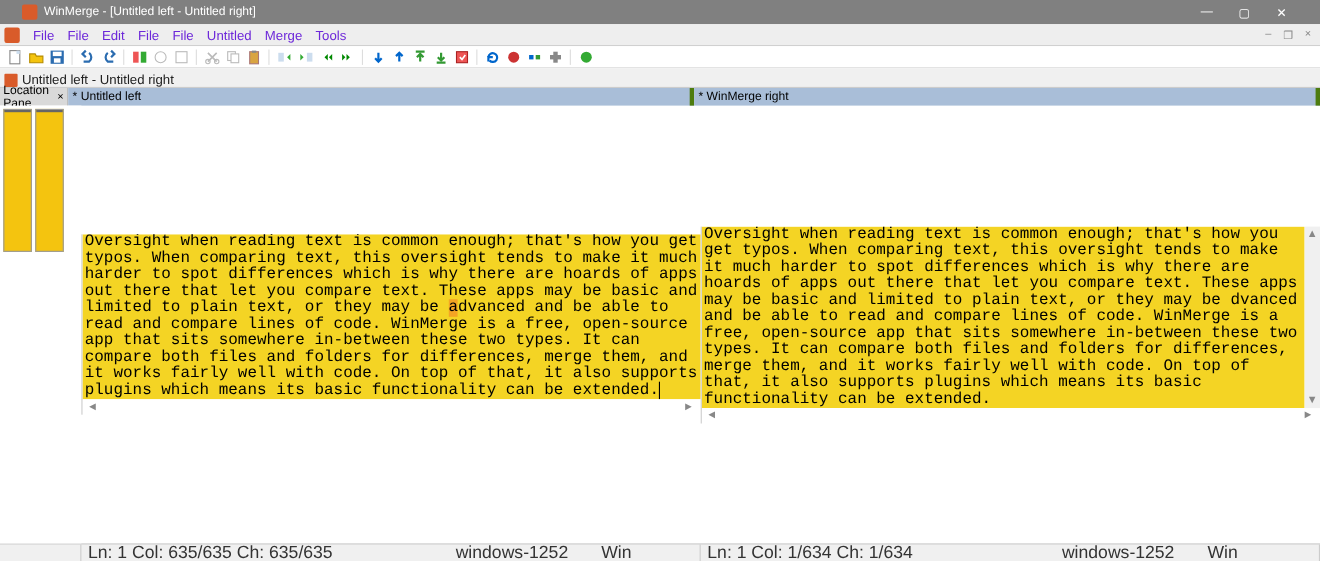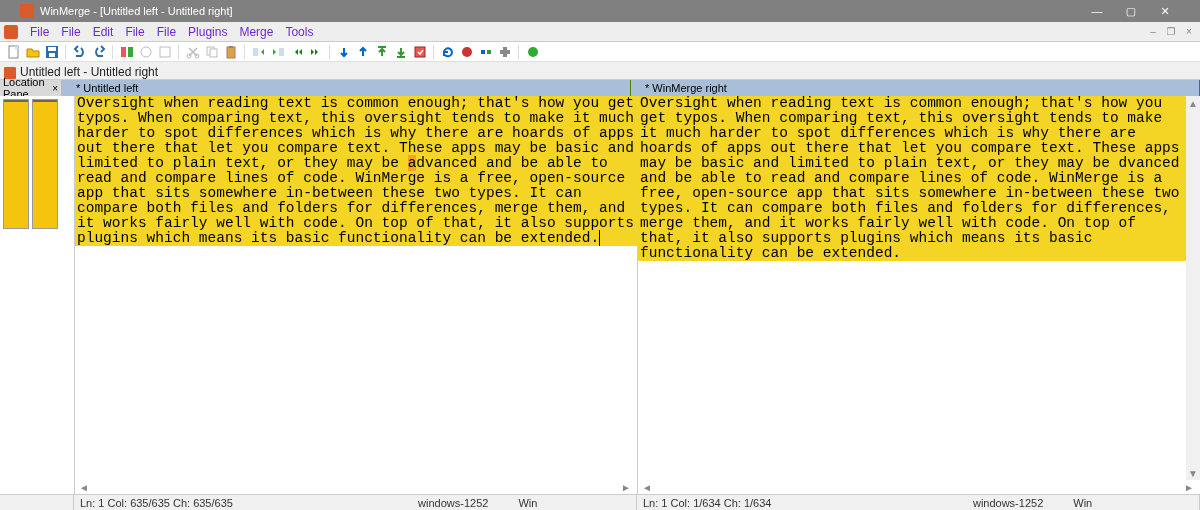--- a/index.html
+++ b/index.html
@@ -16,37 +16,37 @@
   .menubar .mdi-btn { width: 14px; height: 14px; display:flex; align-items:center; justify-content:center; color:#888; font-size:10px; cursor:pointer; margin-left:4px;}
   .toolbar { height: 20px; background: #fff; border-bottom: 1px solid #e0e0e0; display: flex; align-items: center; padding: 2px 6px; gap: 4px; }
   .tbtn { width: 15px; height: 15px; display: inline-flex; align-items: center; justify-content: center; cursor: pointer; }
   .tsep { width: 1px; height: 14px; background: #ddd; margin: 0 2px; }
   .doctab-row { height: 18px; background: #f0f0f0; display: flex; align-items: flex-end; border-bottom: 1px solid #ccc; }
   .doctab-row .doc-icon { width: 12px; height: 12px; background: #d95b2a; border-radius: 1px; margin: 0 4px; display:inline-block;}
   .doctab-row .doc-label { font-size: 12px; color: #222; padding-right: 6px; }
   .header-row { height: 16px; display: flex; }
   .header-row .loc-head { width: 62px; background: #d9d9d9; font-size: 11px; padding: 1px 3px; border-right: 1px solid #bbb; display:flex; align-items:center; }
   .header-row .loc-head .x { margin-left: auto; font-size:10px; cursor:pointer; }
-  .header-row .pane-head { flex: 1; background: #a9bed8; font-size: 11px; padding: 1px 14px; border-right: 1px solid #4d7c0f; display:flex; align-items:center; }
+  .header-row .pane-head { flex: 1; background: #a9bed8; font-size: 11px; padding: 1px 4px; border-right: 4px solid #4d7c0f; display:flex; align-items:center; }
   .workarea { display: flex; height: 398px; }
   .locpane { width: 74px; background: #fff; padding: 3px; display:flex; gap:3px; }
   .locbar { width: 26px; height: 130px; background: #f4c40f; border: 1px solid #999; position:relative; }
   .locbar::before { content:""; position:absolute; top:0; left:0; right:0; height:2px; background:#666; }
-  .panes { flex: 1; display: flex; }
+  .panes { flex: 1; display: flex; align-items: center; }
   .pane { flex: 1; display: flex; flex-direction: column; border-left: 1px solid #ccc; }
   .textarea { flex: 1; background: #fff; overflow: hidden; position: relative; font-family: "Courier New", monospace; font-size: 14.5px; line-height: 15px; }
   .highlight-block { background: #f4d424; padding: 0 2px; white-space: pre-wrap; word-break: break-word; color: #000; }
   .diffchar { background: #f4a424; }
   .cursor { border-right: 1px solid #000; }
   .scroll-h { height: 14px; display:flex; align-items:center; padding:0 4px; }
   .scroll-h .arrow { width:12px; color:#888; font-size:10px; cursor:pointer; }
   .scroll-h .track { flex:1; }
   .vscroll { width:14px; background:#f0f0f0; display:flex; flex-direction:column; }
   .vscroll .arrow { height:14px; color:#888; font-size:10px; display:flex; align-items:center; justify-content:center; cursor:pointer;}
-  .statusbar { height: 16px; background: #f0f0f0; border-top: 1px solid #ccc; display: flex; font-size: 11px; color: #333; }
+  .statusbar { height: 16px; background: #f0f0f0; border-top: 1px solid #ccc; display: flex; font-size: 16px; color: #333; }
   .statusbar .seg { flex:1; display:flex; align-items:center; padding:0 6px; border-right:1px solid #ccc; }
   .statusbar .seg span { margin-right: auto; }
   svg { display:block; }
 </style>
 </head>
 <body>
 
 <div class="titlebar">
   <span class="app-icon"></span>
   <span class="title-text">WinMerge - [Untitled left - Untitled right]</span>
@@ -57,21 +57,21 @@
   </div>
 </div>
 
 <div class="menubar">
   <span class="menu-icon"></span>
   <span class="menu-item">File</span>
   <span class="menu-item">File</span>
   <span class="menu-item">Edit</span>
   <span class="menu-item">File</span>
   <span class="menu-item">File</span>
-  <span class="menu-item">Plugins</span>
+  <span class="menu-item">Untitled</span>
   <span class="menu-item">Merge</span>
   <span class="menu-item">Tools</span>
   <span class="spacer"></span>
   <span class="mdi-btn">–</span>
   <span class="mdi-btn">❐</span>
   <span class="mdi-btn">×</span>
 </div>
 
 <div class="toolbar">
   <span class="tbtn">

